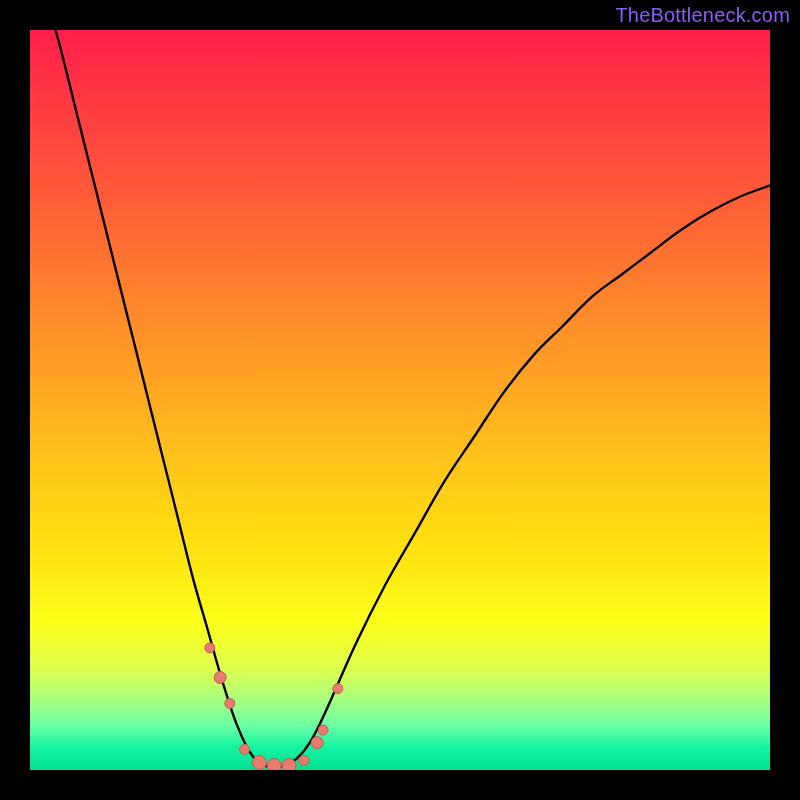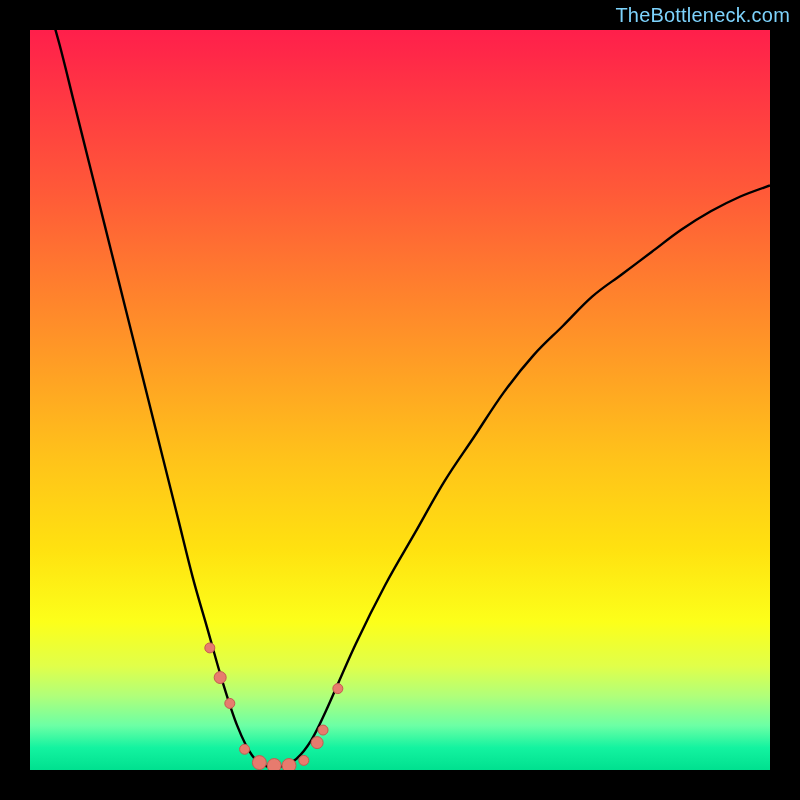--- a/index.html
+++ b/index.html
@@ -47,21 +47,21 @@
       #13f3a0 97%,
       #00e08f 100%
     );
   }
   .watermark {
     position: absolute;
     top: 4px;
     right: 10px;
     font-size: 20px;
     font-weight: 500;
-    color: #7dd3fc;
+    color: #8b5cf6;
     letter-spacing: 0.2px;
     user-select: none;
   }
   svg.curve {
     position: absolute;
     inset: 0;
     width: 740px;
     height: 740px;
   }
 </style>

